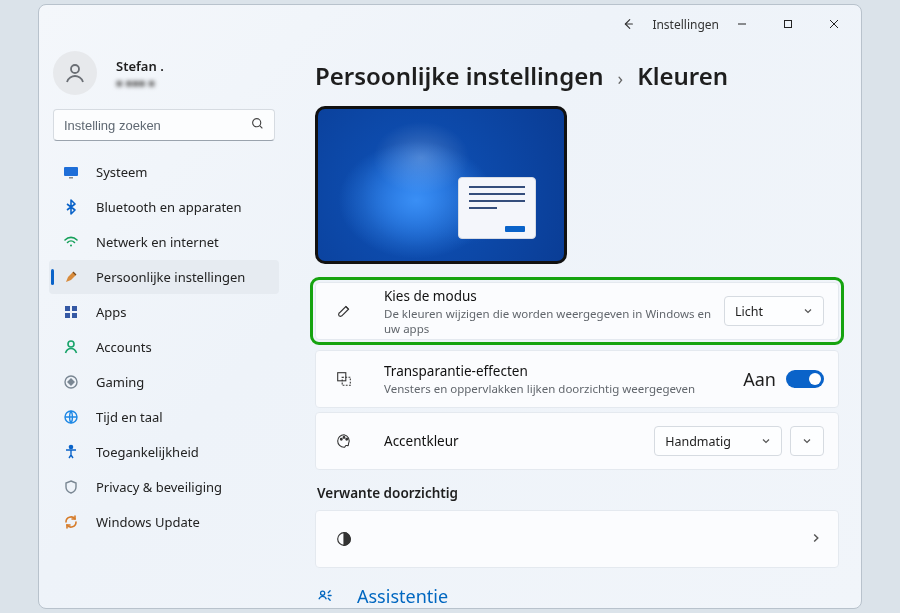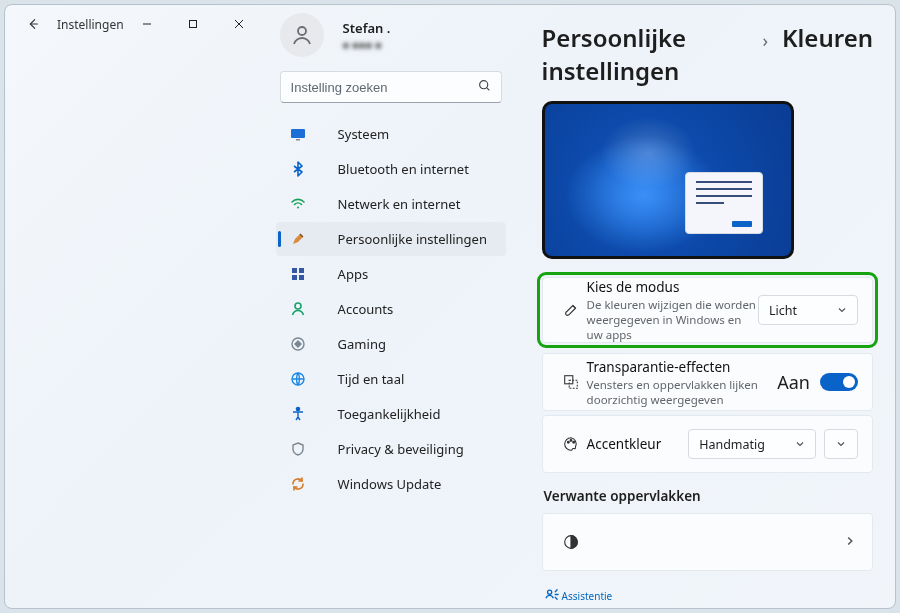--- a/index.html
+++ b/index.html
@@ -7,27 +7,28 @@
     font-family: "Segoe UI", system-ui, sans-serif;
     font-size: 13px;
     color: #1e1e1e;
     background: #dbe3ea;
     width: 900px;
     height: 613px;
     overflow: hidden;
     display:flex; align-items:center; justify-content:center;
   }
   .window {
-    width: 892px; height: 605px;
+    width: 824px; height: 605px;
     background: linear-gradient(135deg,#f4f7fb 0%,#eef3f9 40%,#f1f5fa 100%);
     border: 1px solid #b8c2cc;
     border-radius: 8px;
-    display:flex; 
+    display:flex; flex-direction:column;
     overflow:hidden;
     position:relative;
+    align-items:flex-end;
   }
   .titlebar {
     height: 38px;
     display:flex; align-items:center;
     padding: 0 4px 0 10px;
   }
   .back-btn {
     width:36px; height:36px;
     display:flex; align-items:center; justify-content:center;
     border-radius:4px;
@@ -68,21 +69,21 @@
     margin:0 4px 14px 4px;
   }
   .searchbox input {
     border:none; background:transparent; outline:none; flex:1;
     font-size:13px; color:#555;
   }
   .searchbox input::placeholder { color:#5f6872; }
   .search-ico { color:#444; }
   .nav { display:flex; flex-direction:column; gap:1px; }
   .nav-item {
-    height:34px; display:flex; align-items:center; gap:32px;
+    height:34px; display:flex; align-items:center; gap:17px;
     padding:0 10px 0 14px; border-radius:4px; color:#222;
     font-size:13px; position:relative;
   }
   .nav-item.active { background:#e6ebf1; font-weight:400; }
   .nav-item.active::before {
     content:""; position:absolute; left:2px; top:9px; bottom:9px; width:3px;
     background:#0a63c9; border-radius:3px;
   }
   .nav-ico { width:16px; height:16px; display:flex; align-items:center; justify-content:center; color:#0a63c9;}
   .nav-ico.sys { color:#0a63c9;}
@@ -140,21 +141,21 @@
   .card.highlight {
     outline: 3px solid #15a30f;
     outline-offset: 2px;
     margin-top:4px;
     margin-bottom:10px;
   }
   .card-ico {
     width:28px; color:#333; display:flex; justify-content:center;
   }
   .card-ico svg { width:18px; height:18px;}
-  .card-text { margin-left:2px; flex:1; }
+  .card-text { margin-left:26px; flex:1; }
   .card-title { font-size:13.5px; color:#111; }
   .card-sub { font-size:11.5px; color:#61666c; margin-top:1px;}
   .dropdown {
     display:flex; align-items:center; gap:30px;
     background:#fdfeff; border:1px solid #d6dbe1; border-radius:4px;
     height:30px; padding:0 10px; font-size:12.5px; min-width:100px;
     justify-content:space-between;
   }
   .chev { width:10px; color:#555;}
   .toggle-group { display:flex; align-items:center; gap:10px;}
@@ -171,21 +172,21 @@
   .expand-btn {
     width:34px; height:30px; margin-left:8px;
     display:flex; align-items:center; justify-content:center;
     background:#fdfeff; border:1px solid #d6dbe1; border-radius:4px;
   }
   .section-head {
     font-size:13.5px; font-weight:600; margin:14px 0 8px 2px;
   }
   .card .arrow-right { color:#555; margin-left:auto; width:14px;}
   .footer-links { margin-top:16px; display:flex; flex-direction:column; gap:12px; padding-left:2px;}
-  .footer-link { display:flex; align-items:center; gap:2px; color:#0067c0; font-size:10px;}
+  .footer-link { display:flex; align-items:center; gap:24px; color:#0067c0; font-size:18px;}
   .footer-link .fico { width:16px; color:#0067c0;}
 </style>
 </head>
 <body>
 
 <div class="window">
 
   <div class="titlebar">
     <div class="back-btn">
       <svg viewBox="0 0 16 16" width="14" height="14" fill="none" stroke="currentColor" stroke-width="1.3" stroke-linecap="round" stroke-linejoin="round">
@@ -248,21 +249,21 @@
               </svg>
             </span>
           <span>Systeem</span>
         </div>
         <div class="nav-item">
           <span class="nav-ico bt">
               <svg viewBox="0 0 16 16" fill="currentColor">
                 <path d="M8 1v14l4-4-4-3 4-3-4-4zM4 5l4 3-4 3" fill="none" stroke="#0a63c9" stroke-width="1.6" stroke-linejoin="round"></path>
               </svg>
             </span>
-          <span>Bluetooth en internet</span>
+          <span>Bluetooth en apparaten</span>
         </div>
         <div class="nav-item">
           <span class="nav-ico net">
               <svg viewBox="0 0 16 16" fill="none" stroke="#16a05a" stroke-width="1.6" stroke-linecap="round">
                 <path d="M2 6c3.5-3.5 8.5-3.5 12 0"></path>
                 <path d="M4.5 8.5c2-2 5-2 7 0"></path>
                 <circle cx="8" cy="11.5" r="1" fill="#16a05a" stroke="none"></circle>
               </svg>
             </span>
           <span>Netwerk en internet</span>
@@ -421,21 +422,21 @@
               </svg>
           </span>
         </div>
         <div class="expand-btn">
           <svg viewBox="0 0 10 10" width="10" height="10">
               <path d="M2 3.5 5 6.5 8 3.5" fill="none" stroke="#555" stroke-width="1.2"></path>
             </svg>
         </div>
       </div>
 
-      <div class="section-head">Verwante oppervlakken</div>
+      <div class="section-head">Verwante doorzichtig</div>
 
       <div class="card">
         <div class="card-ico">
           <svg viewBox="0 0 20 20" fill="none" stroke="currentColor" stroke-width="1.3">
               <circle cx="10" cy="10" r="7"></circle>
               <path d="M10 3a7 7 0 0 1 0 14z" fill="currentColor"></path>
             </svg>
         </div>
         <span class="arrow-right">
           <svg viewBox="0 0 10 10" width="12" height="12">

